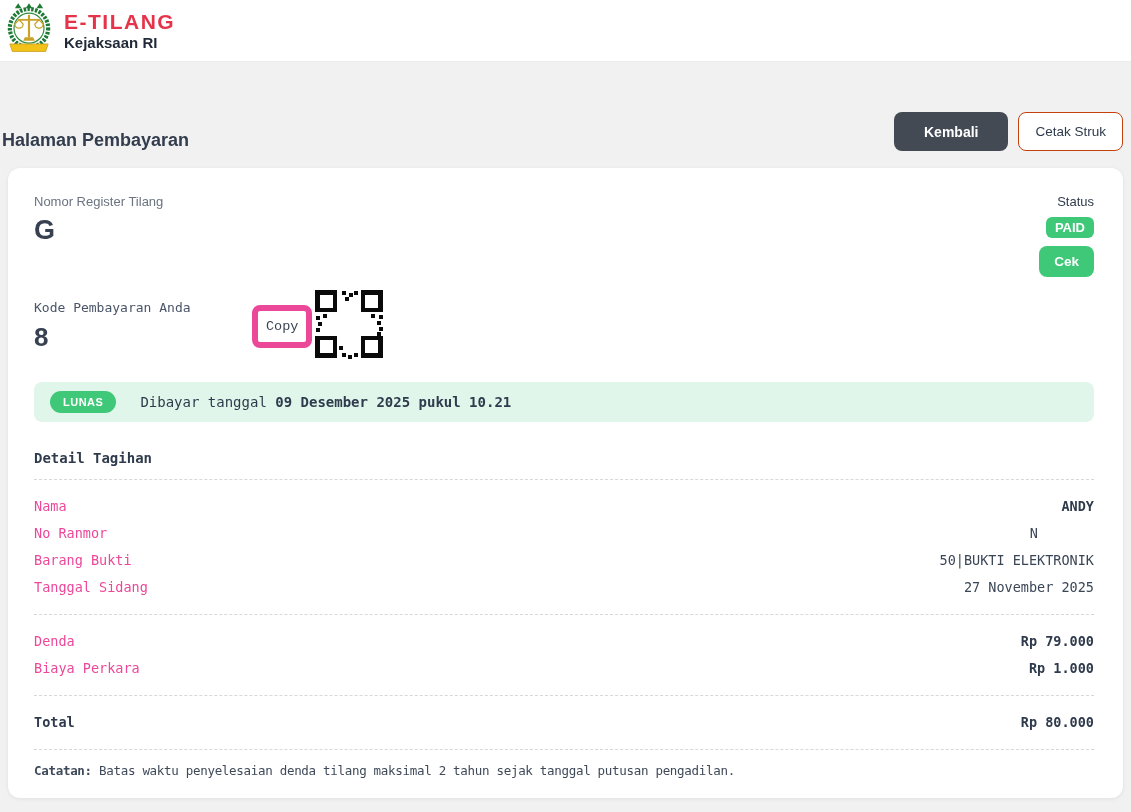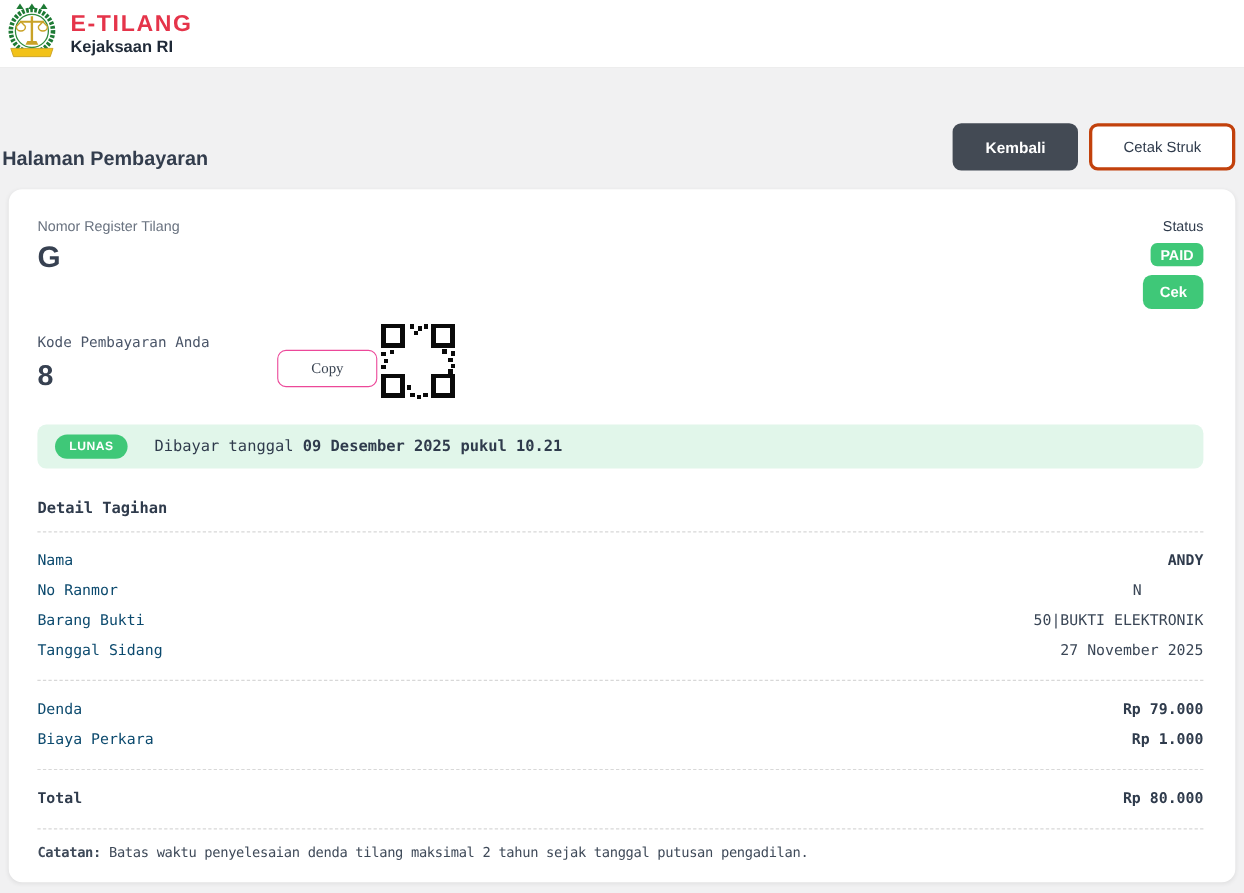--- a/index.html
+++ b/index.html
@@ -18,61 +18,61 @@
   .nav-pill { background:#fdeaee; color:#e8556d; font-size:14px; font-weight:600;
               padding:9px 16px; border-radius:8px; cursor:pointer; }
 
   
   .title-row { display:flex; align-items:flex-end; justify-content:space-between;
                margin:50px 8px 0 2px; }
   .page-title { font-size:18px; font-weight:700; color:#333d4d; }
   .title-actions { display:flex; gap:10px; }
   .btn-dark { background:#434a54; color:#ffffff; border:none; font-family:inherit;
               font-size:14px; font-weight:700; padding:11px 30px; border-radius:8px; cursor:pointer; }
-  .btn-outline { background:#ffffff; color:#2f3b4c; border:3px solid #c2410c; font-family:inherit;
-                 font-size:13.5px; font-weight:500; padding:11px 28px; border-radius:8px; cursor:pointer; }
+  .btn-outline { background:#ffffff; color:#2f3b4c; border:1px solid #c2410c; font-family:inherit;
+                 font-size:13.5px; font-weight:500; padding:11px 16px; border-radius:8px; cursor:pointer; }
 
   
   .card { background:#ffffff; margin:17px 8px 0 8px; border-radius:12px;
           padding:26px 29px 20px 26px; box-shadow:0 1px 4px rgba(0,0,0,.07); }
 
   .row-top { display:flex; justify-content:space-between; align-items:flex-start; }
   .field-label { font-size:13px; color:#6a7380; margin-bottom:8px; }
   .field-value-big { font-size:27px; font-weight:600; color:#374151; line-height:1; }
   .status-col { display:flex; flex-direction:column; align-items:flex-end; gap:8px; }
   .status-label { font-size:13px; color:#2f3b4c; }
   .badge-paid { background:#3fc878; color:#ffffff; font-size:13px; font-weight:700;
                 padding:3px 9px; border-radius:6px; }
   .btn-cek { background:#3fc878; color:#ffffff; border:none; font-family:inherit;
              font-size:13.5px; font-weight:700; padding:8px 15px; border-radius:8px; cursor:pointer; }
 
   .row-code { display:flex; justify-content:flex-start; align-items:flex-start; margin-top:23px; }
   .code-left { display:flex; align-items:flex-end; gap:0; }
   .code-block { width:218px; }
   .code-label { font-family:"DejaVu Sans Mono", monospace; font-size:13px; color:#4a5568; margin-bottom:9px; }
   .code-value { font-size:26px; font-weight:700; color:#374151; line-height:1; }
-  .btn-copy { background:#ffffff; color:#3a4452; border:1px solid #ec4899; font-family:Liberation Serif, serif;
-              font-size:13.5px; padding:8px 30px; border-radius:8px; cursor:pointer; margin-bottom:2px; }
+  .btn-copy { background:#ffffff; color:#3a4452; border:6px solid #ec4899; font-family:Liberation Mono, monospace;
+              font-size:13.5px; padding:8px 8px; border-radius:8px; cursor:pointer; margin-bottom:2px; }
   .qr { width:74px; height:76px; margin-top:-14px; }
 
   .paid-row { margin-top:20px; background:#e1f6ea; border-radius:8px; padding:9px 16px;
               display:flex; align-items:center; gap:24px; }
   .badge-lunas { background:#3fc878; color:#ffffff; font-size:11px; font-weight:700;
                  letter-spacing:.5px; padding:5px 13px; border-radius:999px;
                  font-family:"Liberation Sans", sans-serif; }
   .paid-text { font-family:"DejaVu Sans Mono", monospace; font-size:14px; color:#2f3b4c; }
   .paid-text b { font-weight:700; }
 
   .detail-heading { margin-top:28px; font-family:"DejaVu Sans Mono", monospace;
                     font-size:14px; font-weight:700; color:#2f3b4c; }
   .dashed { border:none; border-top:1px dashed #d8d8d8; margin:13px 0; }
 
   .d-row { display:flex; justify-content:space-between; font-family:"DejaVu Sans Mono", monospace;
            font-size:13.5px; color:#44506133; color:#44506e; line-height:27px; }
-  .d-row .lbl { color:#0c4a6e; }
+  .d-row .lbl { color:#ec4899; }
   .d-row .val { color:#3a4656; }
   .val-bold { font-weight:700; color:#2f3b4c !important; }
   .val-offset { padding-right:56px; }
 
   .note { margin-top:12px; font-family:"DejaVu Sans Mono", monospace; font-size:12.5px;
           color:#3f4a59; letter-spacing:-0.3px; }
   .note b { font-weight:700; }
 </style>
 </head>
 <body>

